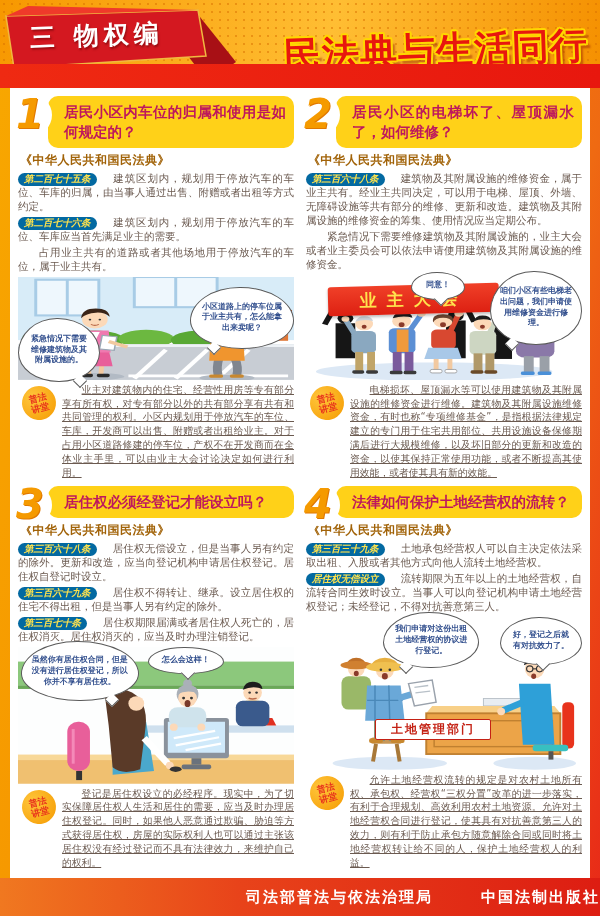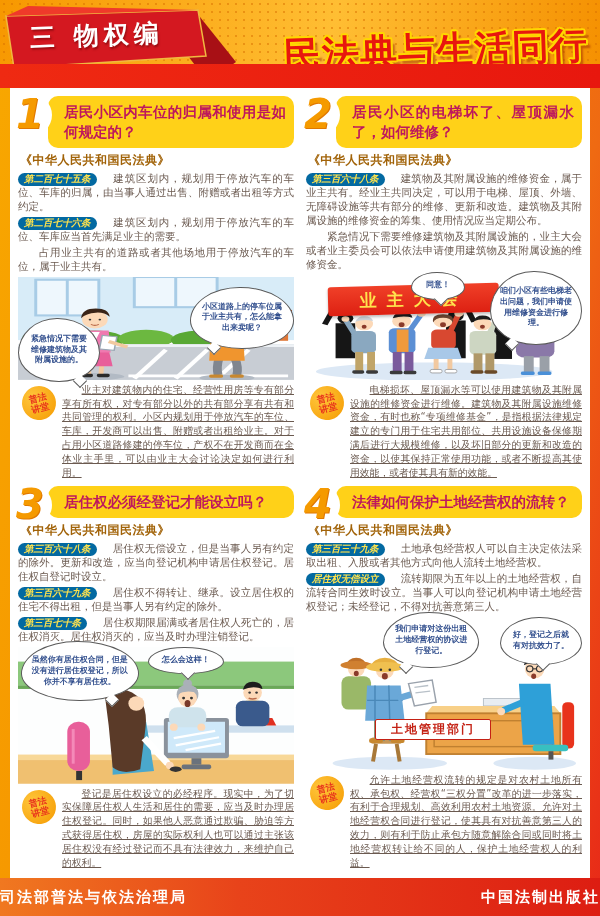--- a/index.html
+++ b/index.html
@@ -77,21 +77,21 @@
     background:radial-gradient(circle at 35% 30%,#ffc63c,#f59a00);
     color:#e8331c; font-size:9px; font-weight:900; line-height:1.15;
     display:flex; flex-direction:column; align-items:center; justify-content:center;
     transform:rotate(-14deg); }
   .lec-text{ flex:1; font-size:9.8px; line-height:1.42; color:#6b5a50; text-indent:2em;
     text-align:justify; word-break:break-all;text-decoration:underline; }
 
   
   .footer{ position:absolute; left:0; right:0; bottom:0; height:38px;
     background:linear-gradient(90deg,#f07820,#e8431a 40%,#dd1d12);
-    display:flex; align-items:center; justify-content:space-between; gap:48px;
+    display:flex; align-items:center; justify-content:flex-end; gap:48px;
     color:#fff; font-weight:900; font-size:15px; letter-spacing:2px; }
 </style>
 </head>
 <body>
 
 <div class="poster">
 
   <div class="header">
     <svg class="ribbon" viewBox="0 0 240 84" preserveAspectRatio="none">
       <polygon points="196,8 236,58 208,78 188,52" fill="#a81015"></polygon>

